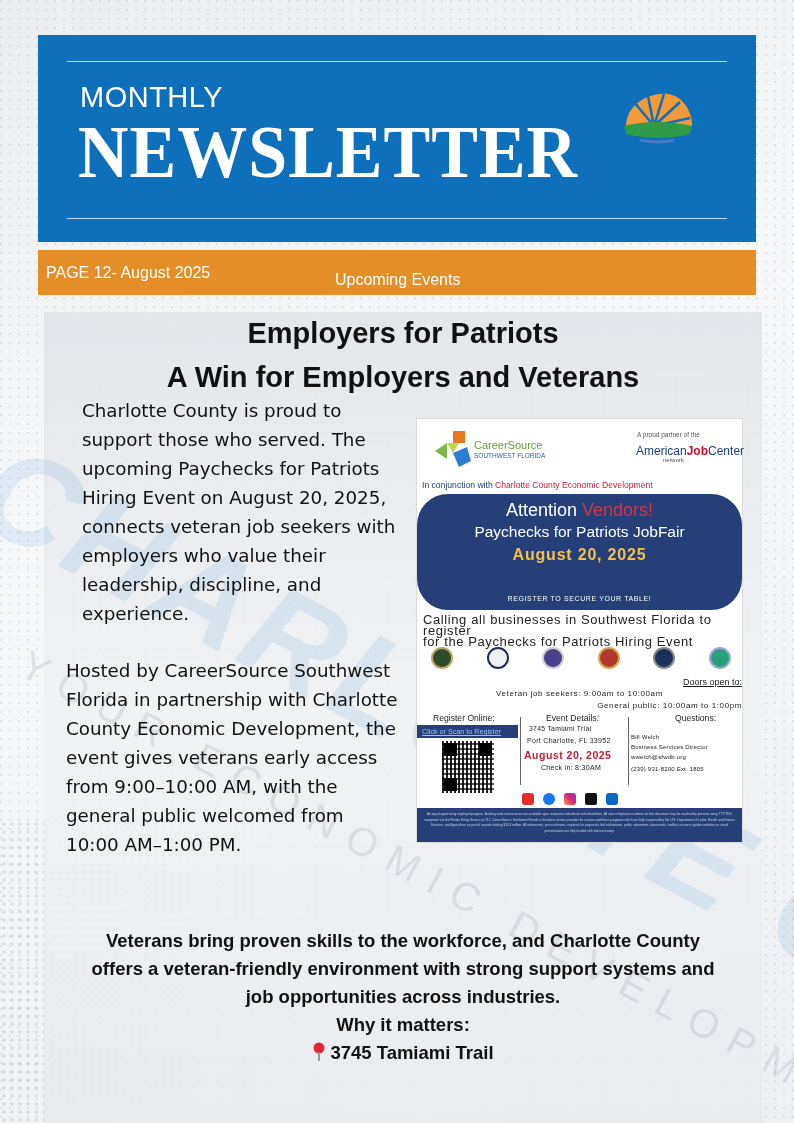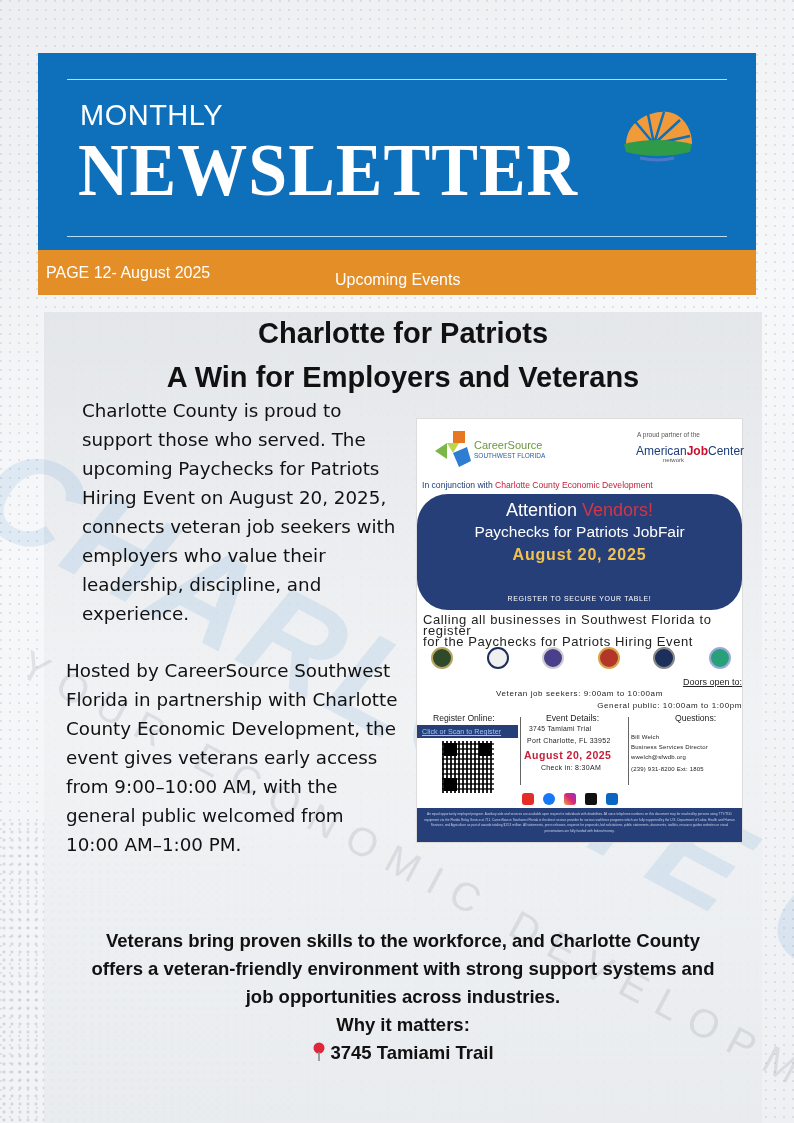--- a/index.html
+++ b/index.html
@@ -18,21 +18,21 @@
   }
   .page-bg::after {
     content: ""; position: absolute; left: 0; top: 820px; width: 420px; height: 303px;
     background: radial-gradient(circle, rgba(170,175,185,0.45) 0 1.3px, transparent 1.8px) 0 0/8px 8px;
     -webkit-mask-image: linear-gradient(80deg, #000 0%, transparent 80%);
     mask-image: linear-gradient(80deg, #000 0%, transparent 80%);
   }
 
   
   .header {
-    position: absolute; left: 38px; top: 53px; width: 718px; height: 207px;
+    position: absolute; left: 38px; top: 35px; width: 718px; height: 207px;
     background: #0e6fba;
   }
   .header .rule { position: absolute; left: 29px; right: 29px; height: 1px; background: #b9dcf3; }
   .header .rule.top { top: 26px; }
   .header .rule.bottom { top: 183px; }
   .monthly {
     position: absolute; left: 42px; top: 46px;
     color: #fff; font-family: "Liberation Sans", sans-serif; font-size: 29px; letter-spacing: 0.5px;
     font-weight: normal;
   }
@@ -166,21 +166,21 @@
 
 <div class="band">
   <span class="page-label">PAGE 12- August 2025</span>
   <span class="section-label">Upcoming Events</span>
 </div>
 
 <div class="panel">
   <div class="watermark">CHARLOTTE COUNTY</div>
   <div class="watermark-sub">YOUR ECONOMIC DEVELOPMENT</div>
 
-  <div class="title l1">Charlotte for Patriots</div>
+  <div class="title l1">Employers for Patriots</div>
   <div class="title l2">A Win for Employers and Veterans</div>
 
   <p class="body-text p1">Charlotte County is proud to support those who served. The upcoming Paychecks for Patriots Hiring Event on August 20, 2025, connects veteran job seekers with employers who value their leadership, discipline, and experience.</p>
   <p class="body-text p2">Hosted by CareerSource Southwest Florida in partnership with Charlotte County Economic Development, the event gives veterans early access from 9:00–10:00 AM, with the general public welcomed from 10:00 AM–1:00 PM.</p>
 
   <div class="bottom-block">
     <div style="padding:0 40px;">Veterans bring proven skills to the workforce, and Charlotte County offers a veteran-friendly environment with strong support systems and job opportunities across industries.</div>
     <div>Why it matters:</div>
     <div>
       <svg class="pin" viewBox="0 0 14 20">

